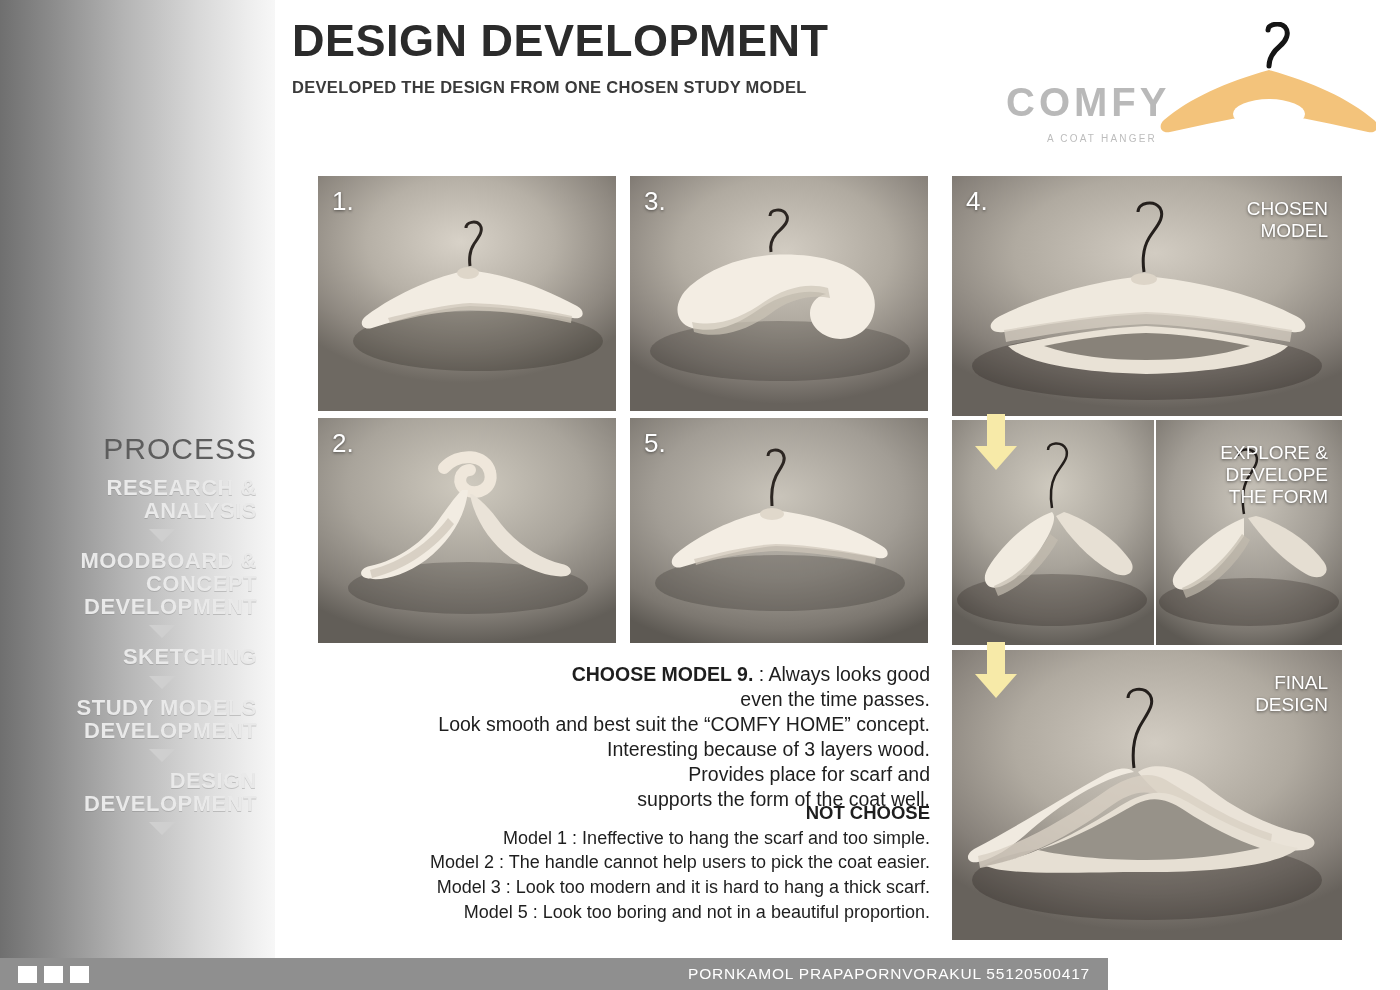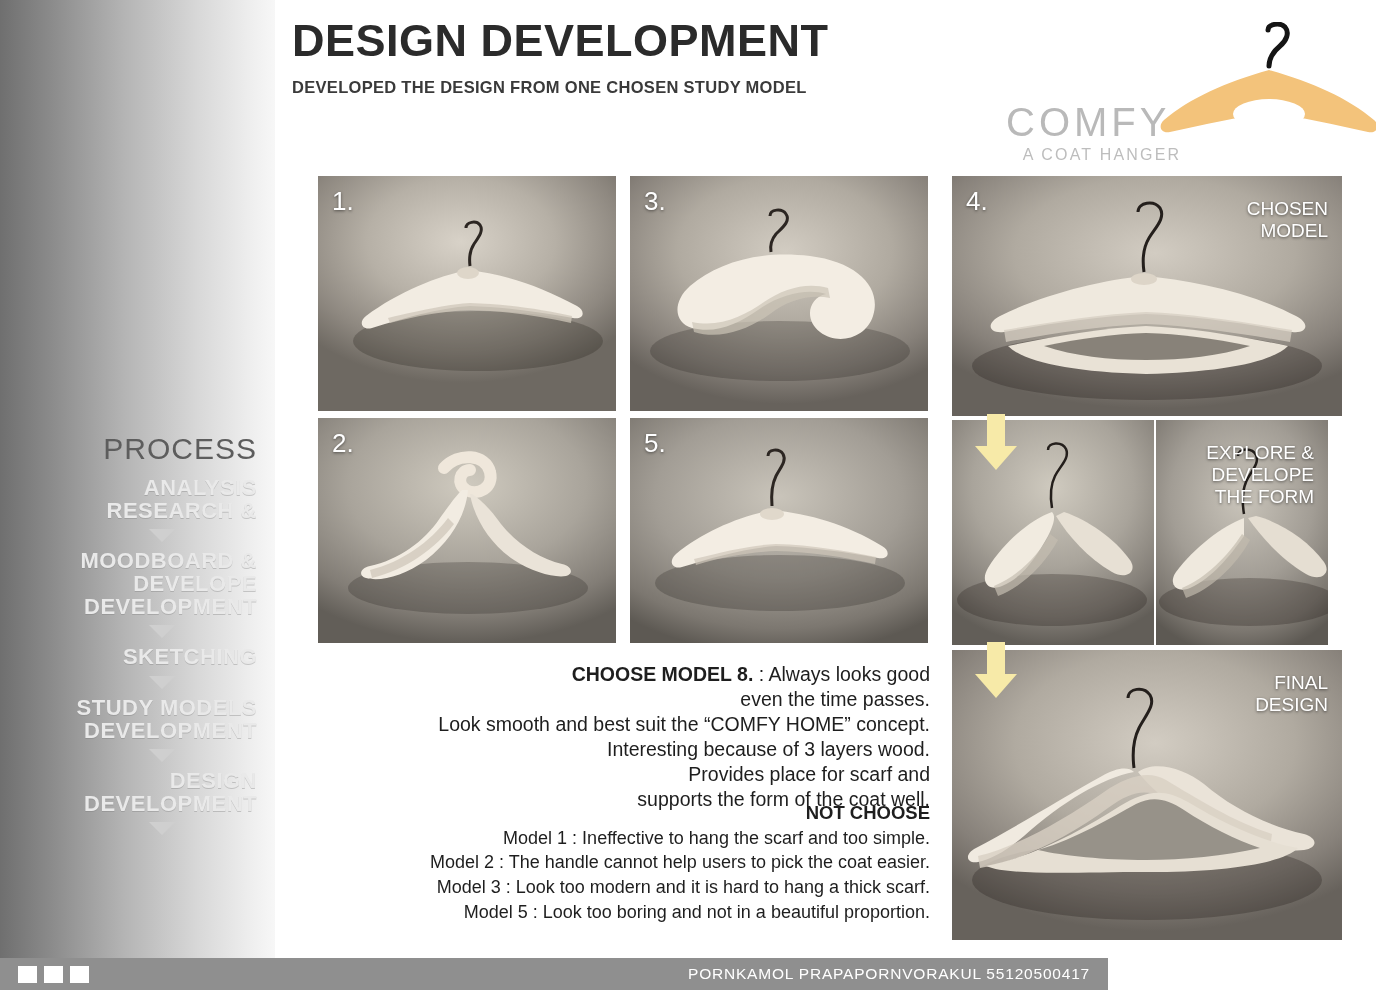--- a/index.html
+++ b/index.html
@@ -93,29 +93,28 @@
   .logo-text {
     position: absolute;
     left: 0; top: 58px;
     width: 180px;
     text-align: left;
   }
   .logo-word {
     font-size: 40px;
     letter-spacing: 4px;
     color: #b9b9b9;
-    font-weight: 400;
-    margin-top: 20px;
+    font-weight: 700;
   }
   .logo-tag {
-    font-size: 16px;
+    font-size: 10px;
     letter-spacing: 2.2px;
     color: #bdbdbd;
     text-align: center;
-    margin-top: 1px;
+    margin-top: 8px;
     padding-left: 12px;
   }
   .logo-hanger { position: absolute; right: 0; top: 0; }
 
   
   .photo {
     position: absolute;
     overflow: hidden;
     background: #8d8a84;
   }
@@ -142,21 +141,21 @@
       radial-gradient(ellipse 80% 70% at 50% 30%, #cfcabf 0%, #a9a49b 50%, #827d76 82%, #625e58 100%); }
   .bgD { background:
       radial-gradient(ellipse 80% 70% at 50% 35%, #c9c4ba 0%, #a29d95 52%, #7c7770 84%, #5d5953 100%); }
 
   .photo1 { left: 318px; top: 176px; width: 298px; height: 235px; }
   .photo3 { left: 630px; top: 176px; width: 298px; height: 235px; }
   .photo2 { left: 318px; top: 418px; width: 298px; height: 225px; }
   .photo5 { left: 630px; top: 418px; width: 298px; height: 225px; }
   .photo4 { left: 952px; top: 176px; width: 390px; height: 240px; }
   .photoE1 { left: 952px; top: 420px; width: 202px; height: 225px; }
-  .photoE2 { left: 1156px; top: 420px; width: 172px; height: 225px; }
+  .photoE2 { left: 1156px; top: 420px; width: 186px; height: 225px; }
   .photoF { left: 952px; top: 650px; width: 390px; height: 290px; padding-left: 8px; }
 
   
   .yarrow {
     position: absolute;
     z-index: 9;
     width: 44px; height: 60px;
   }
   .yarrow svg { display: block; }
 
@@ -206,28 +205,28 @@
 </head>
 <body>
 
 <div class="page">
 
   <div class="sidebar">
     <div class="sidebar-inner">
       <div class="process-title">PROCESS</div>
 
       <div class="proc-step">
+        <div>RESEARCH &amp;</div>
         <div>ANALYSIS</div>
-        <div>RESEARCH &amp;</div>
       </div>
       <div class="arrow-down"></div>
 
       <div class="proc-step">
         <div>MOODBOARD &amp;</div>
-        <div>DEVELOPE</div>
+        <div>CONCEPT</div>
         <div>DEVELOPMENT</div>
       </div>
       <div class="arrow-down"></div>
 
       <div class="proc-step">
         <div>SKETCHING</div>
       </div>
       <div class="arrow-down"></div>
 
       <div class="proc-step">
@@ -398,21 +397,21 @@
                C256 176, 284 190, 308 198 C272 206, 232 210, 194 210 C152 210, 112 206, 86 200 Z" fill="#75706a" opacity="0.7"></path>
     </svg>
     <div class="caption">
       <div>FINAL</div>
       <div>DESIGN</div>
     </div>
   </div>
 
   <div class="choose-block">
     <div>
-      <span class="lead">CHOOSE MODEL 8.</span>
+      <span class="lead">CHOOSE MODEL 9.</span>
       <span>: Always looks good</span>
     </div>
     <div>even the time passes.</div>
     <div>Look smooth and best suit the “COMFY HOME” concept.</div>
     <div>Interesting because of 3 layers wood.</div>
     <div>Provides place for scarf and</div>
     <div>supports the form of the coat well.</div>
   </div>
 
   <div class="not-choose">

